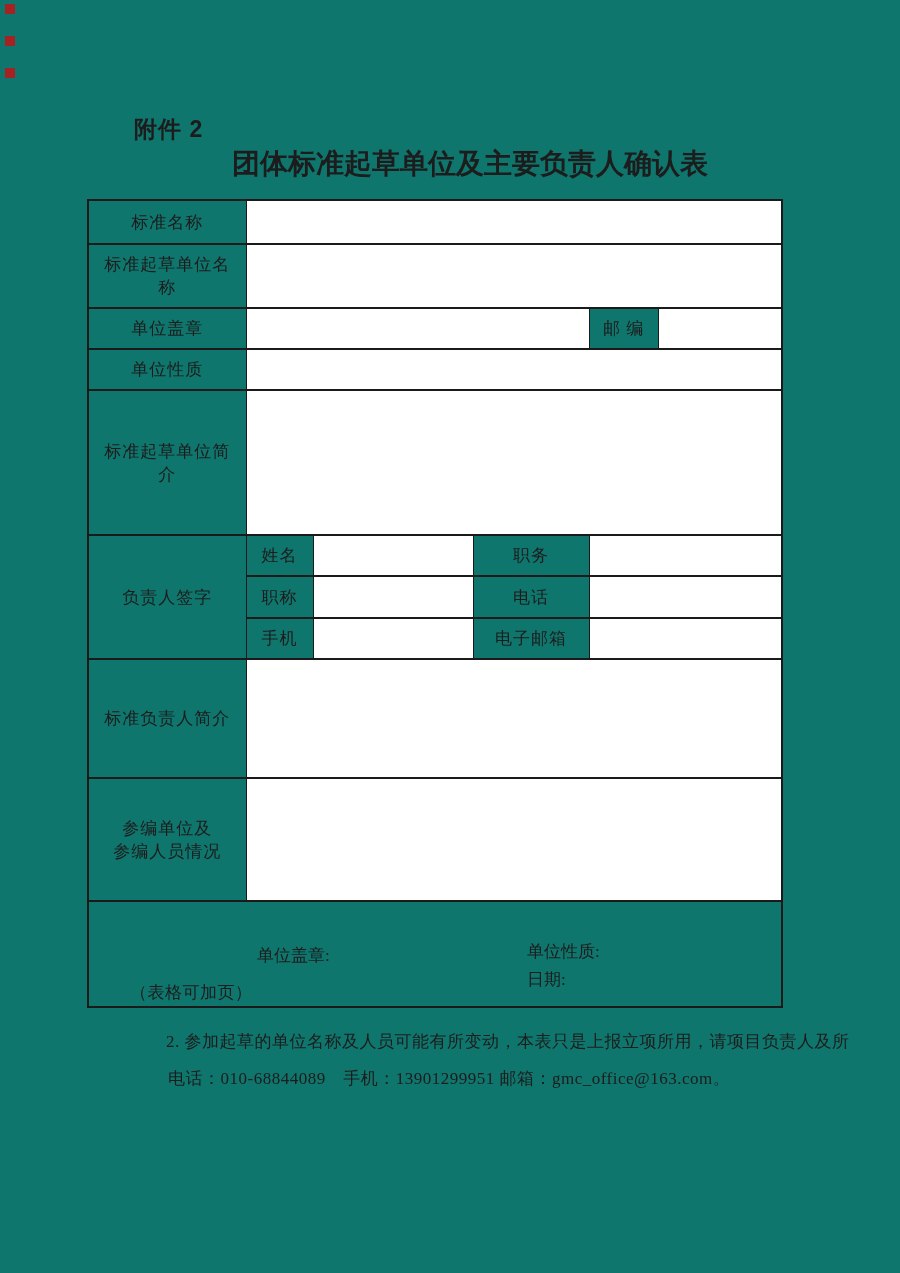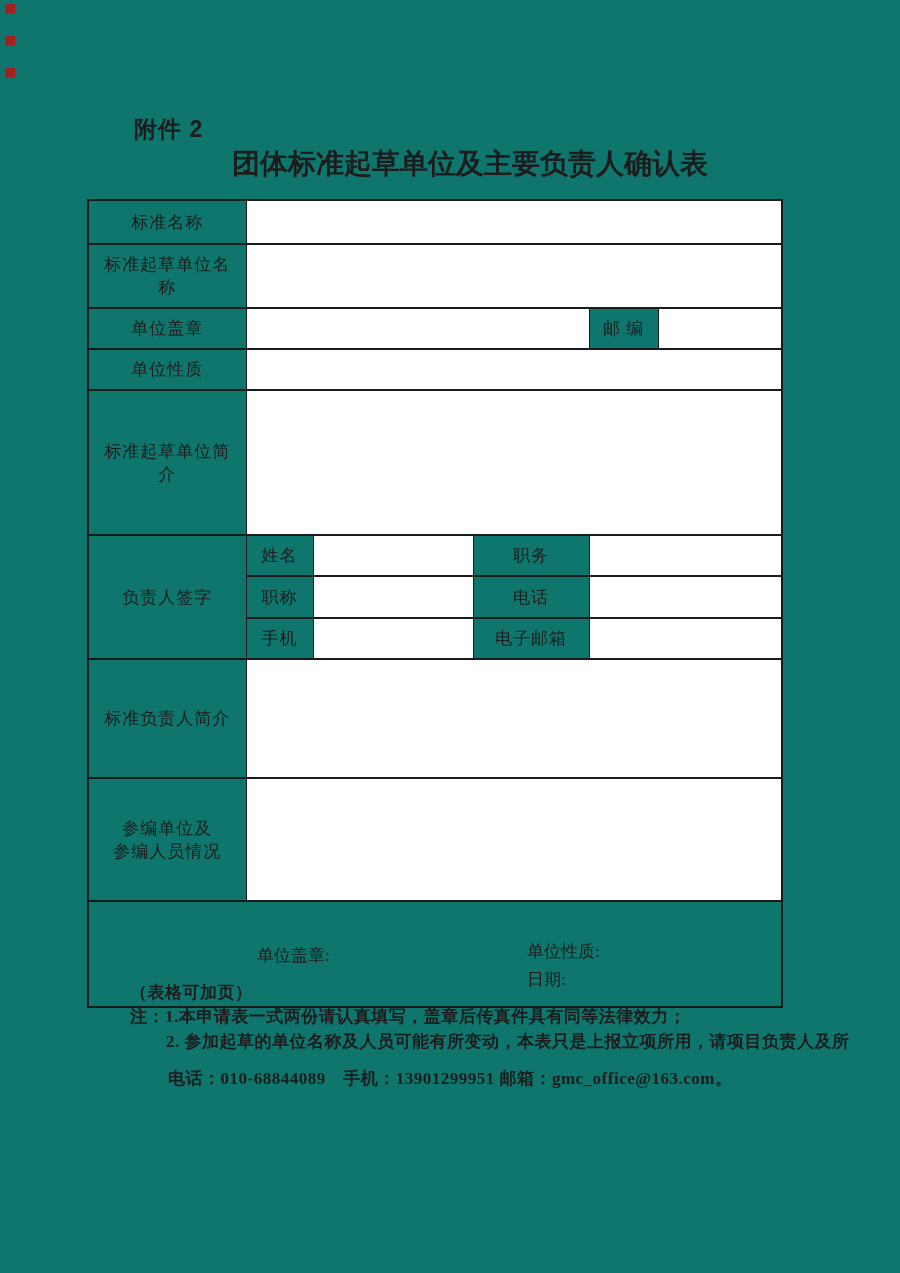--- a/index.html
+++ b/index.html
@@ -64,21 +64,20 @@
   td.sig-cell { position: relative; text-align: left; }
   .sig-seal  { position: absolute; left: 168px; top: 42px; white-space: nowrap; }
   .sig-sign  { position: absolute; left: 438px; top: 38px; white-space: nowrap; }
   .sig-date  { position: absolute; left: 438px; top: 66px; white-space: nowrap; }
   .note-line {
     position: absolute;
     font-size: 17px;
     line-height: 21px;
     white-space: nowrap;
     letter-spacing: 0.5px;
-    font-weight: bold;
   }
   .nl1 { left: 130px; top: 982px; }
   .nl2 { left: 130px; top: 1006px; }
   .nl3 { left: 166px; top: 1031px; }
   .nl4 { left: 106px; top: 1055px; }
   .nl5 { left: 166px; top: 1079px; }
   .nl6 { left: 166px; top: 1103px; }
   .nl7 { left: 168px; top: 1068px; }
 </style>
 </head>
@@ -159,17 +158,16 @@
       <td class="sig-cell" colspan="6">
         <span class="sig-seal">单位盖章:</span>
         <span class="sig-sign">单位性质:</span>
         <span class="sig-date">日期:</span>
       </td>
     </tr>
   </tbody>
     </table>
 
   <div class="note-line nl1">（表格可加页）</div>
-  <div class="note-line nl2">注：1.本申请表一式两份请认真填写，盖章后传真件具有同等法律效力；</div>
   <div class="note-line nl3">2. 参加起草的单位名称及人员可能有所变动，本表只是上报立项所用，请项目负责人及所</div>
   <div class="note-line nl7">电话：010-68844089　手机：13901299951 邮箱：gmc_office@163.com。</div>
 
 </div>
 
 </body></html>

